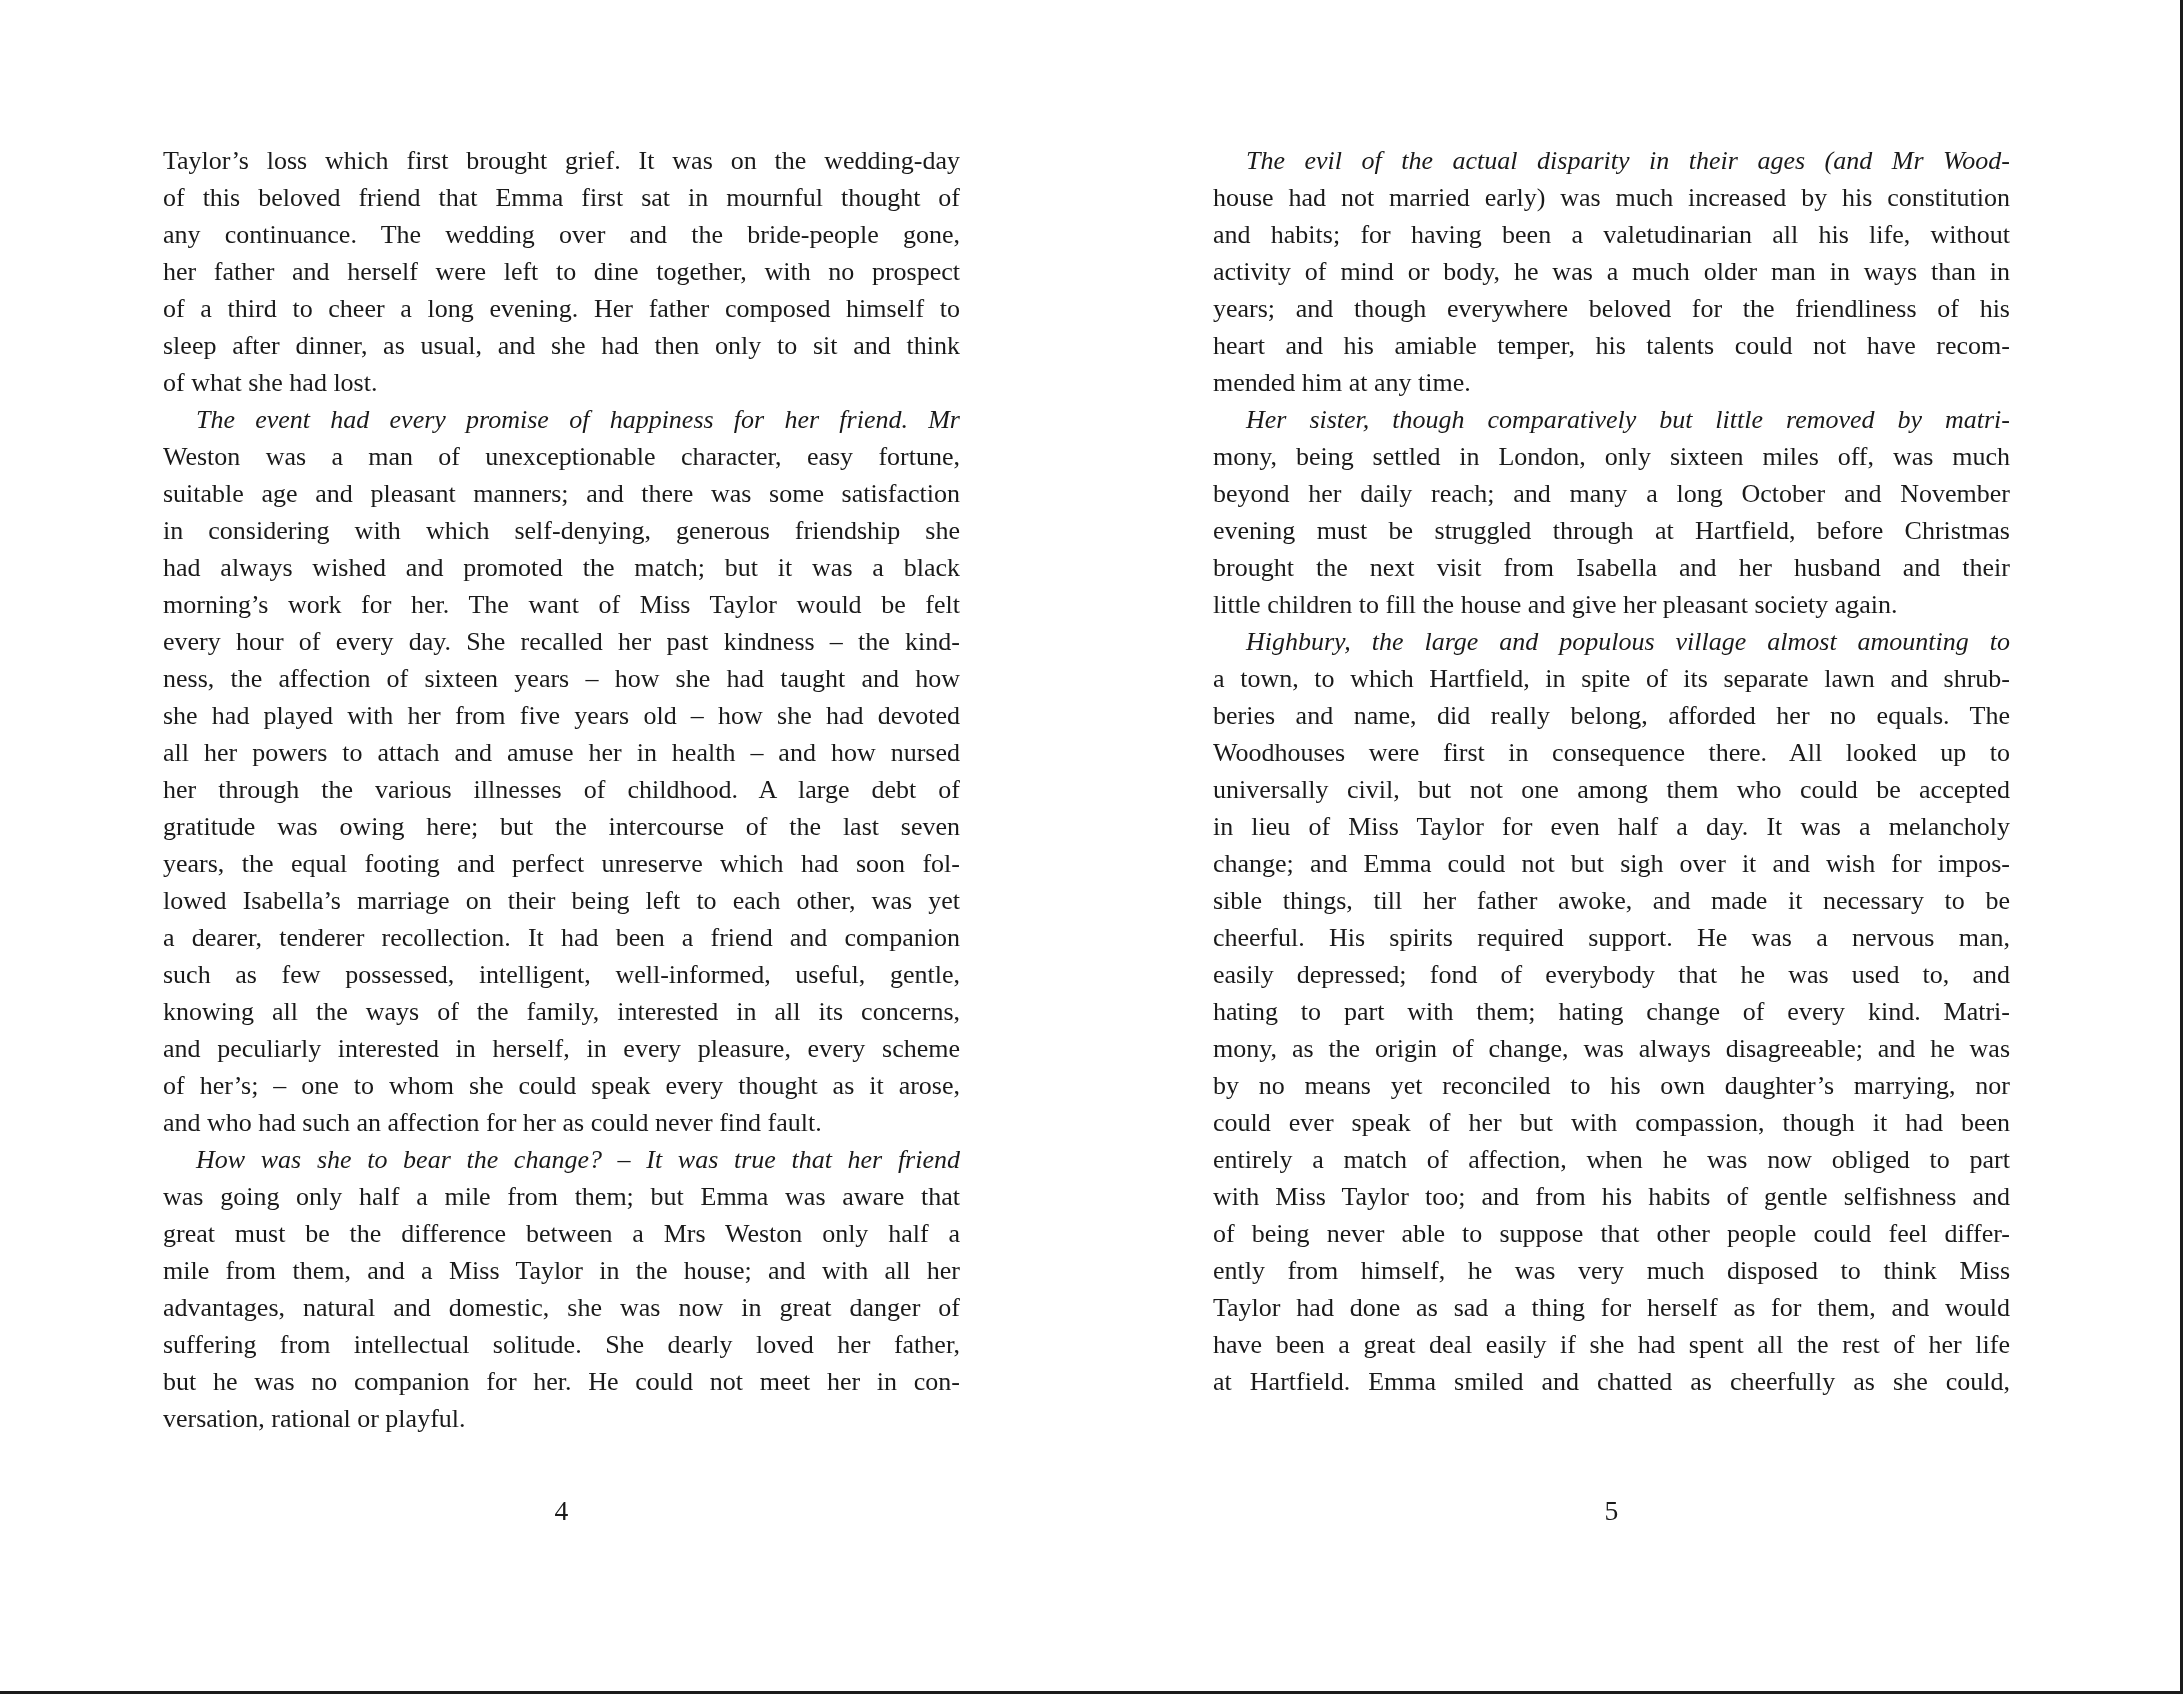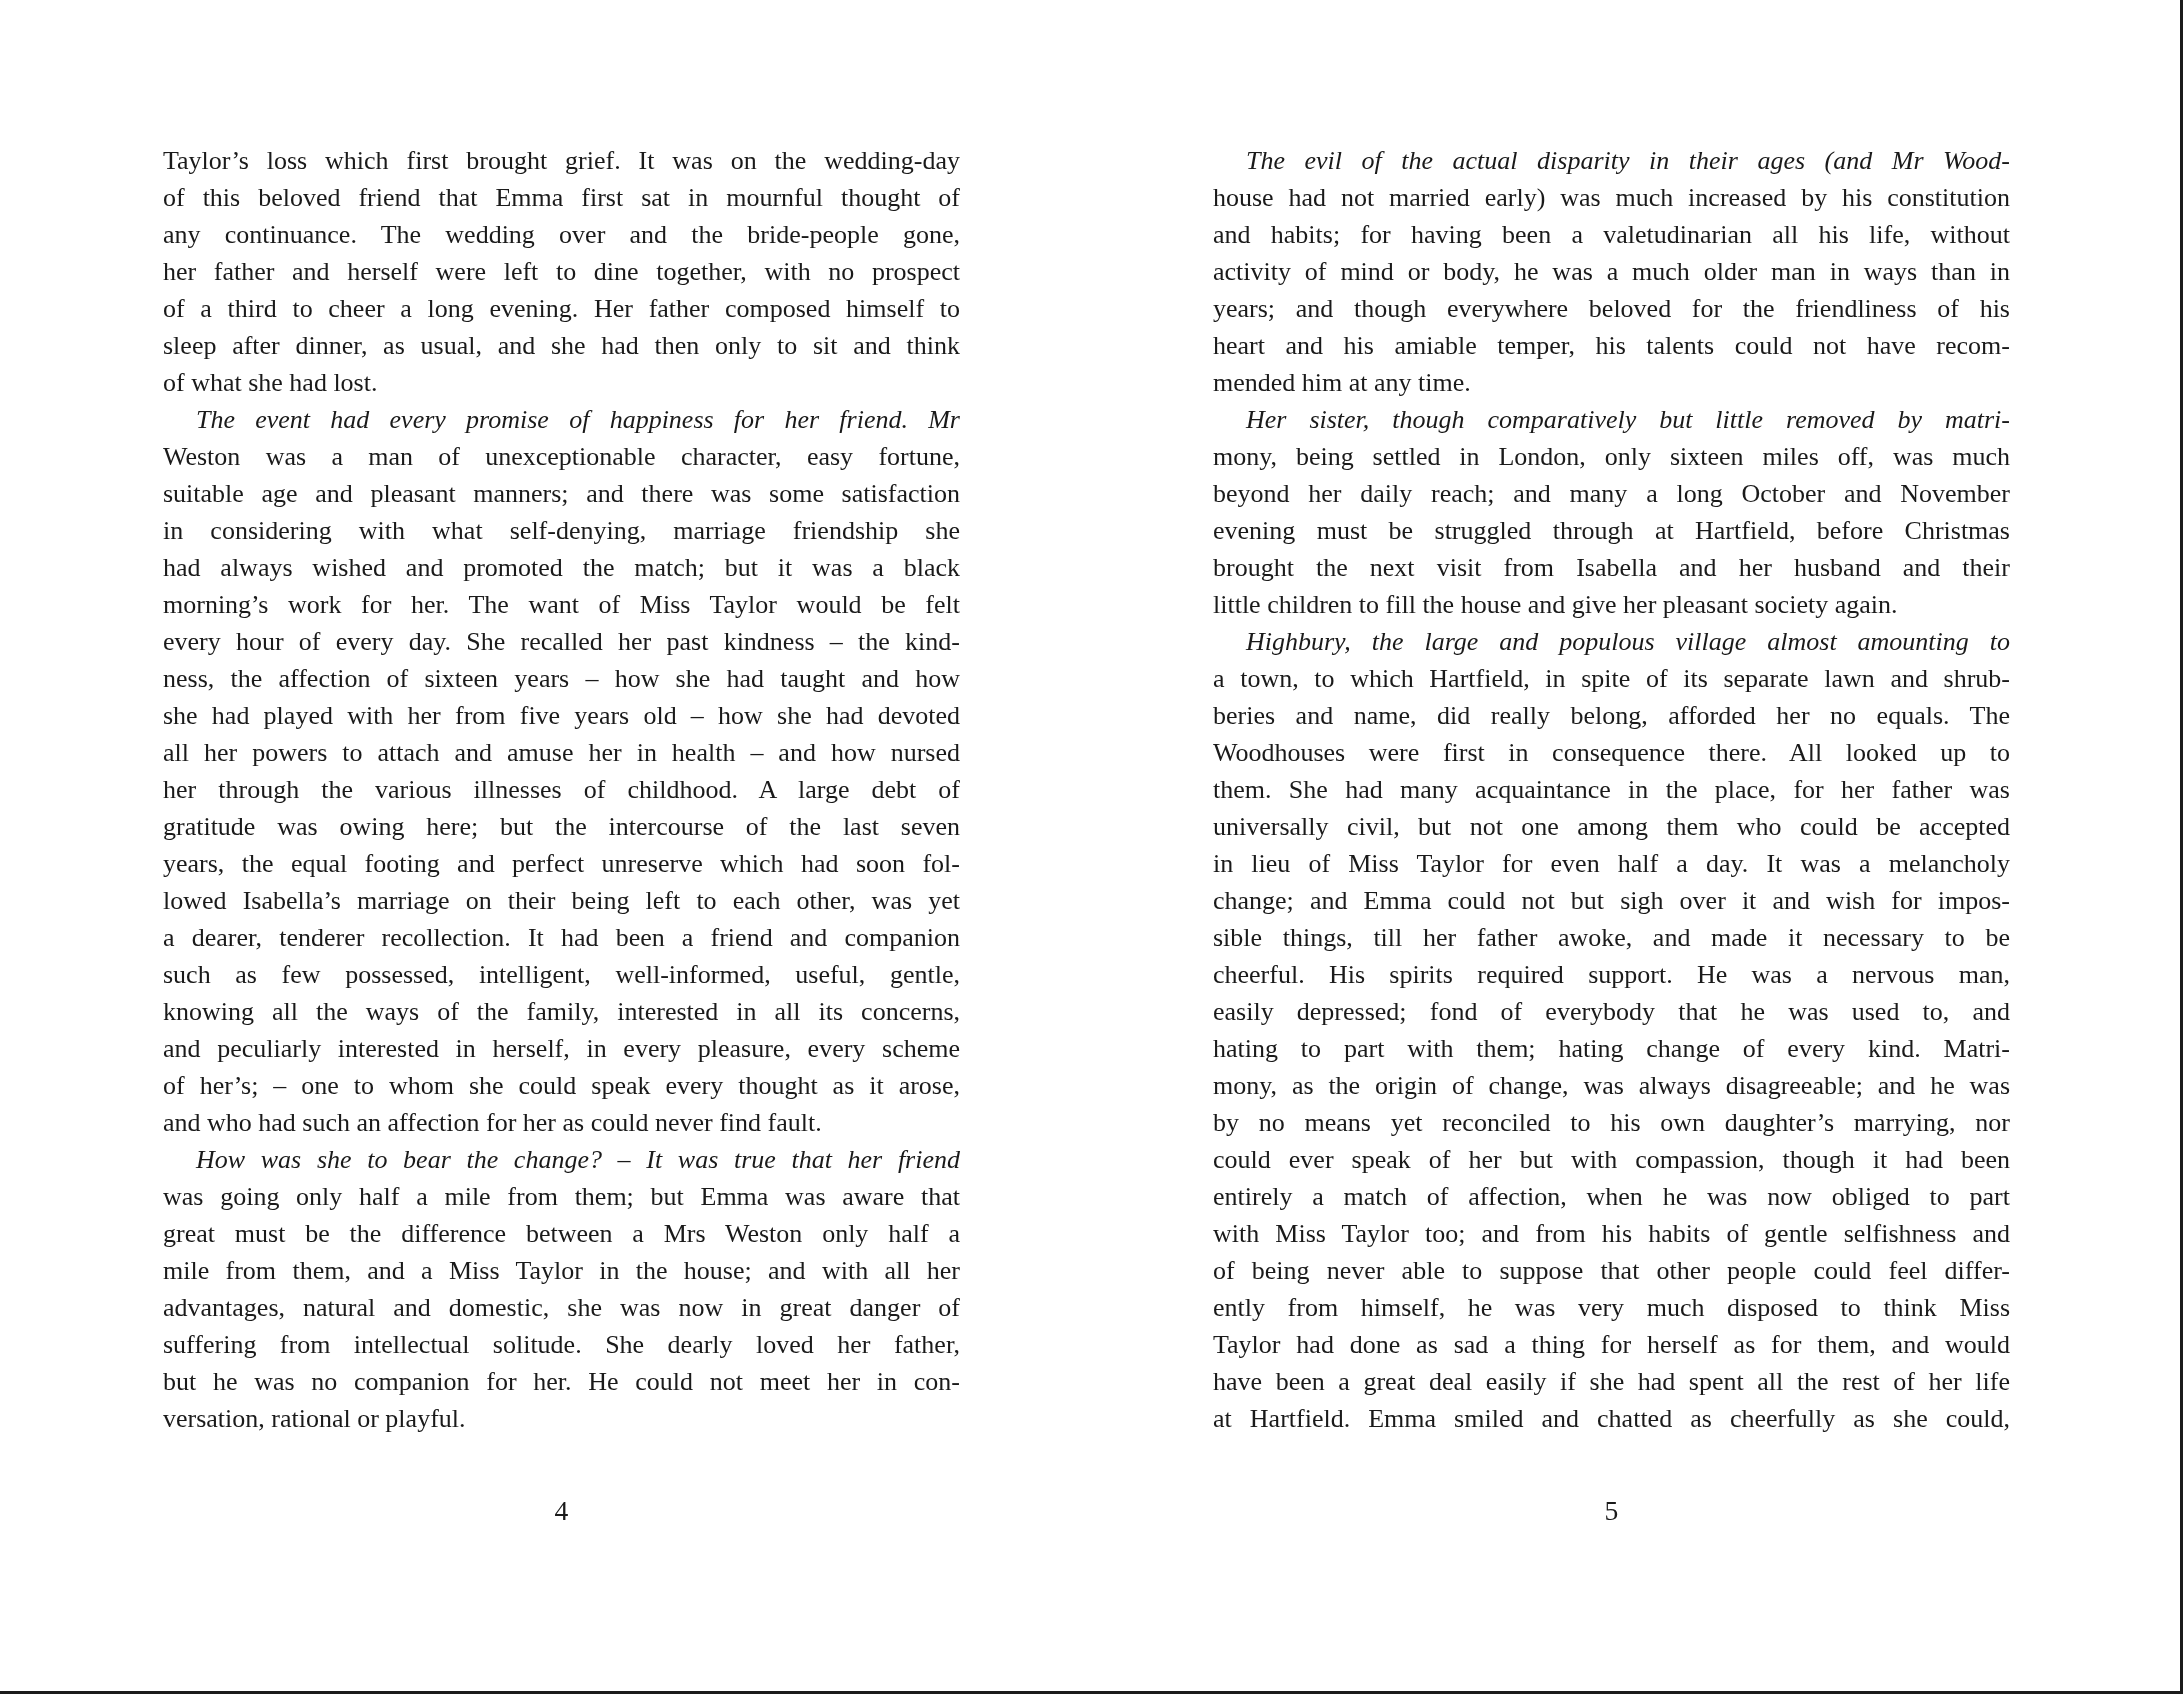--- a/index.html
+++ b/index.html
@@ -74,21 +74,21 @@
         <div class="line">Taylor’s loss which first brought grief. It was on the wedding-day</div>
         <div class="line">of this beloved friend that Emma first sat in mournful thought of</div>
         <div class="line">any continuance. The wedding over and the bride-people gone,</div>
         <div class="line">her father and herself were left to dine together, with no prospect</div>
         <div class="line">of a third to cheer a long evening. Her father composed himself to</div>
         <div class="line">sleep after dinner, as usual, and she had then only to sit and think</div>
         <div class="line para-end">of what she had lost.</div>
         <div class="line indent">The event had every promise of happiness for her friend. Mr</div>
         <div class="line">Weston was a man of unexceptionable character, easy fortune,</div>
         <div class="line">suitable age and pleasant manners; and there was some satisfaction</div>
-        <div class="line">in considering with what self-denying, marriage friendship she</div>
+        <div class="line">in considering with which self-denying, generous friendship she</div>
         <div class="line">had always wished and promoted the match; but it was a black</div>
         <div class="line">morning’s work for her. The want of Miss Taylor would be felt</div>
         <div class="line">every hour of every day. She recalled her past kindness – the kind-</div>
         <div class="line">ness, the affection of sixteen years – how she had taught and how</div>
         <div class="line">she had played with her from five years old – how she had devoted</div>
         <div class="line">all her powers to attach and amuse her in health – and how nursed</div>
         <div class="line">her through the various illnesses of childhood. A large debt of</div>
         <div class="line">gratitude was owing here; but the intercourse of the last seven</div>
         <div class="line">years, the equal footing and perfect unreserve which had soon fol-</div>
         <div class="line">lowed Isabella’s marriage on their being left to each other, was yet</div>
@@ -122,21 +122,20 @@
         <div class="line indent">Her sister, though comparatively but little removed by matri-</div>
         <div class="line">mony, being settled in London, only sixteen miles off, was much</div>
         <div class="line">beyond her daily reach; and many a long October and November</div>
         <div class="line">evening must be struggled through at Hartfield, before Christmas</div>
         <div class="line">brought the next visit from Isabella and her husband and their</div>
         <div class="line para-end">little children to fill the house and give her pleasant society again.</div>
         <div class="line indent">Highbury, the large and populous village almost amounting to</div>
         <div class="line">a town, to which Hartfield, in spite of its separate lawn and shrub-</div>
         <div class="line">beries and name, did really belong, afforded her no equals. The</div>
         <div class="line">Woodhouses were first in consequence there. All looked up to</div>
-        <div class="line">them. She had many acquaintance in the place, for her father was</div>
         <div class="line">universally civil, but not one among them who could be accepted</div>
         <div class="line">in lieu of Miss Taylor for even half a day. It was a melancholy</div>
         <div class="line">change; and Emma could not but sigh over it and wish for impos-</div>
         <div class="line">sible things, till her father awoke, and made it necessary to be</div>
         <div class="line">cheerful. His spirits required support. He was a nervous man,</div>
         <div class="line">easily depressed; fond of everybody that he was used to, and</div>
         <div class="line">hating to part with them; hating change of every kind. Matri-</div>
         <div class="line">mony, as the origin of change, was always disagreeable; and he was</div>
         <div class="line">by no means yet reconciled to his own daughter’s marrying, nor</div>
         <div class="line">could ever speak of her but with compassion, though it had been</div>

